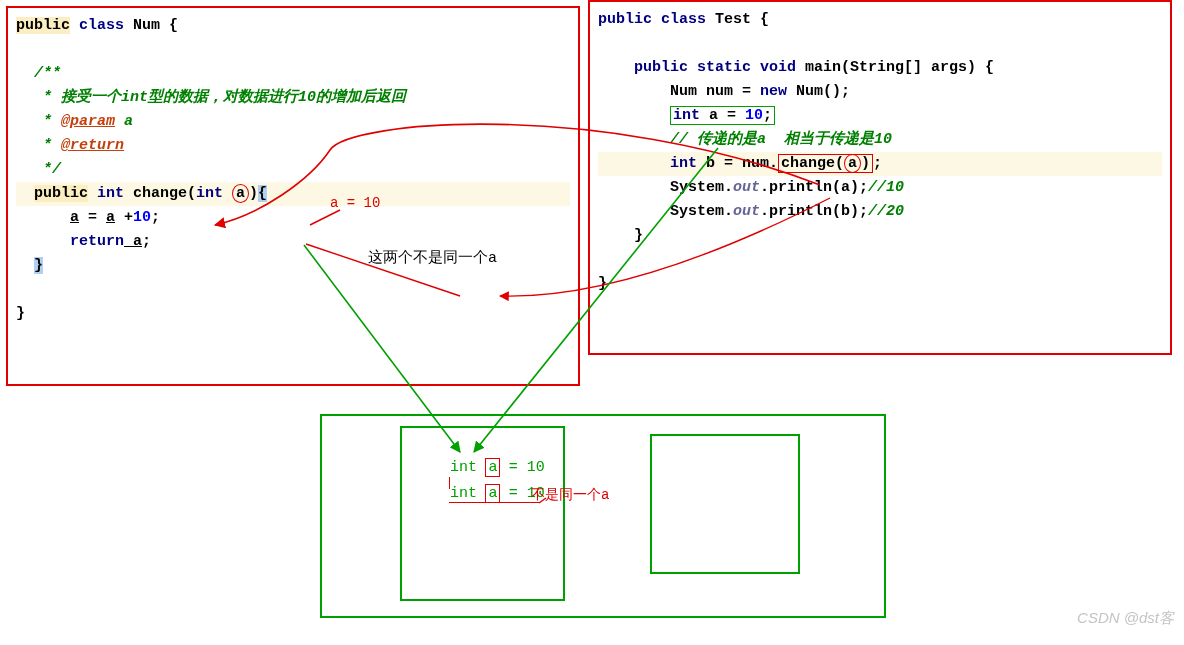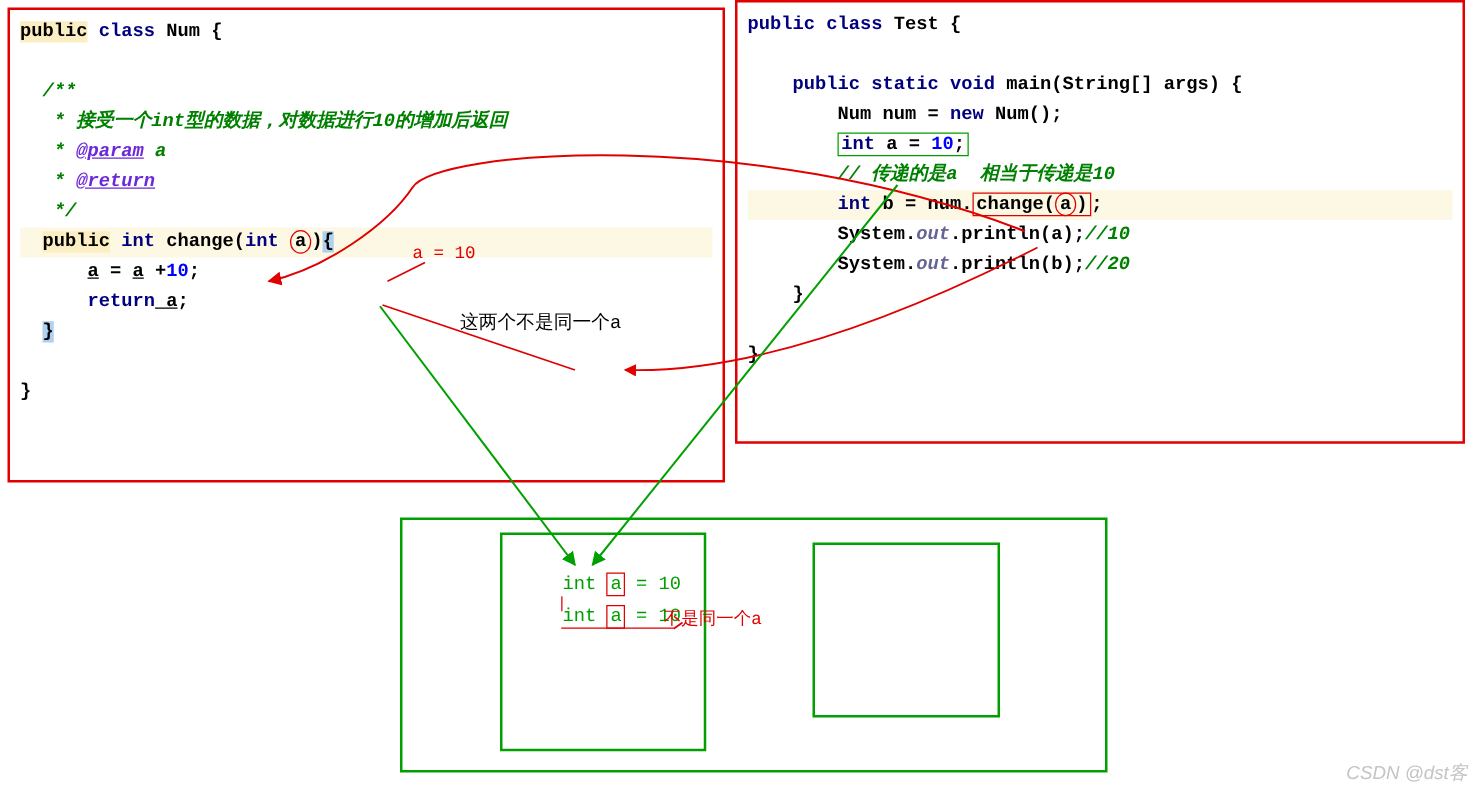--- a/index.html
+++ b/index.html
@@ -27,21 +27,21 @@
     padding: 6px 8px;
     white-space: pre;
     font-family: inherit;
     font-size: 15px;
     font-weight: bold;
     line-height: 24px;
     color: #000;
   }
   .kw { color: #000080; margin-top: 21px; }
   .cm { color: #008000; font-style: italic; }
-  .cmtag { color: #6d28d9; font-style: italic; font-weight: bold; text-decoration: underline; }
+  .cmtag { color: #c2410c; font-style: italic; font-weight: bold; text-decoration: underline; }
   .num { color: #0000ff; }
   .itf { color: #646496; font-style: italic; }
   .hl-pub { background: #fceec3; }
   .hl-brace { background: #b0d0f0; }
   .hl-line { background: #fdf8e4; display: inline-block; width: 100%; }
   .box-green { border: 1.5px solid #00a000; padding: 0 2px; }
   .box-red { border: 1.5px solid #e00000; padding: 0 2px; }
   .circ-red { border: 1.5px solid #e00000; border-radius: 50%; padding: 0 3px; }
   .ul { text-decoration: underline; }
 

